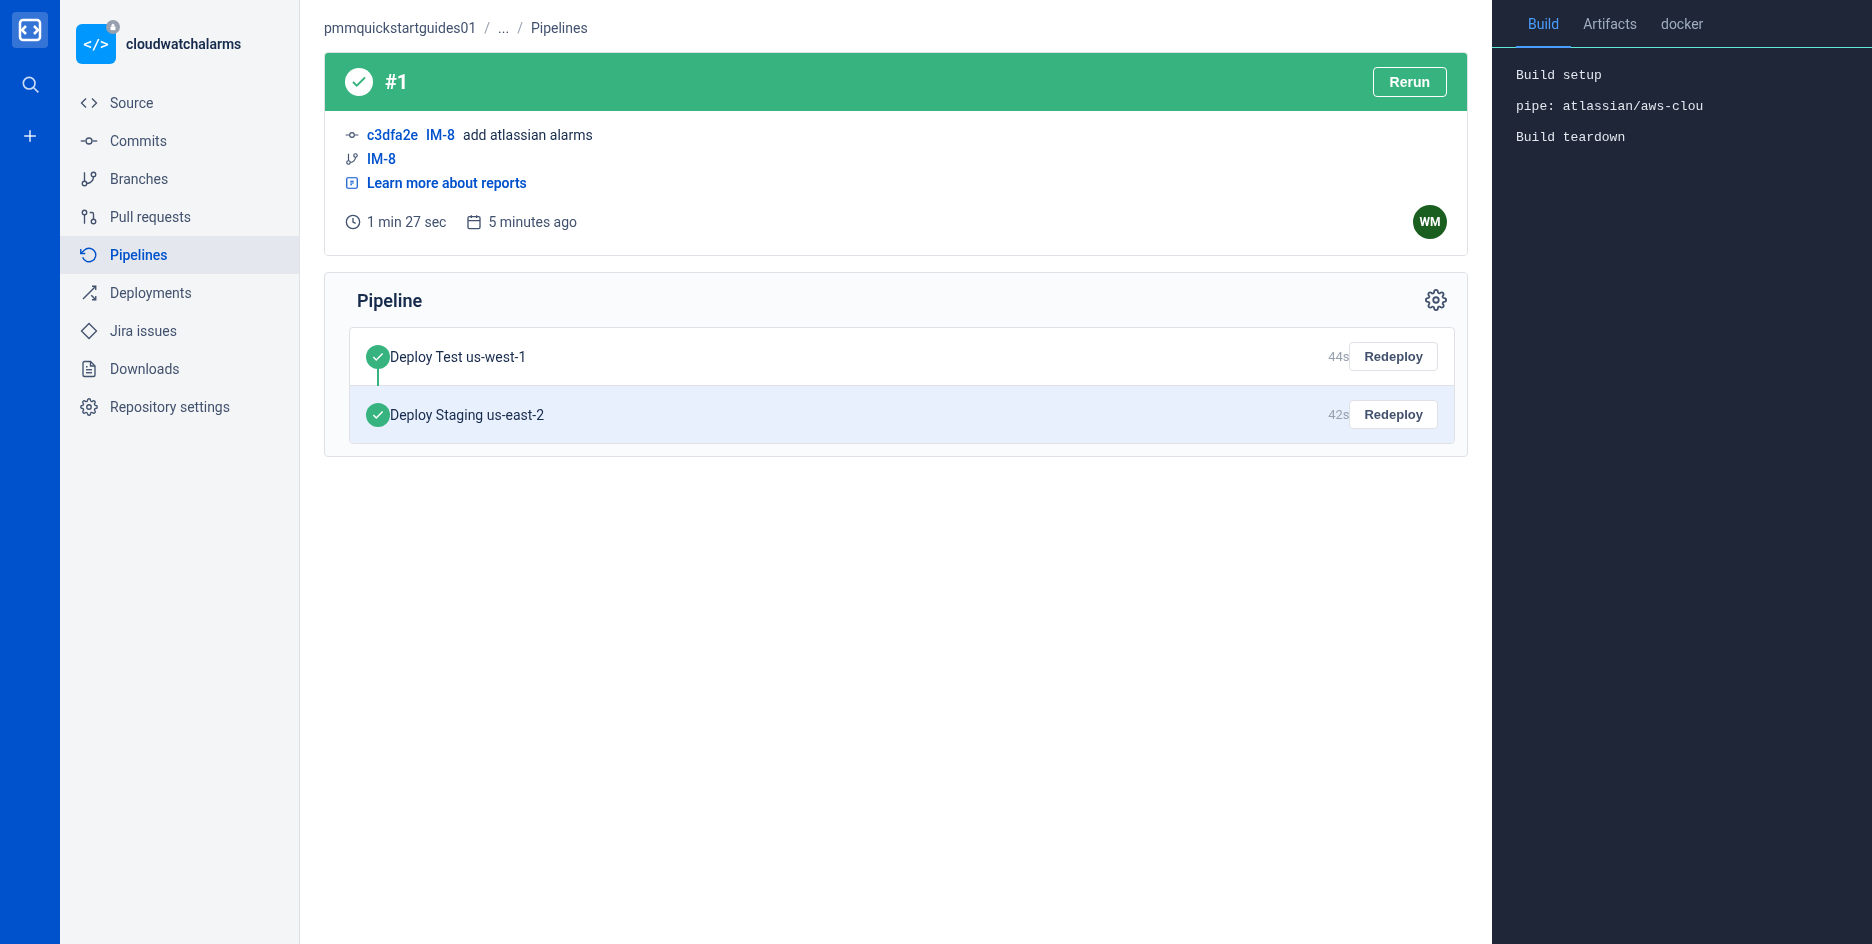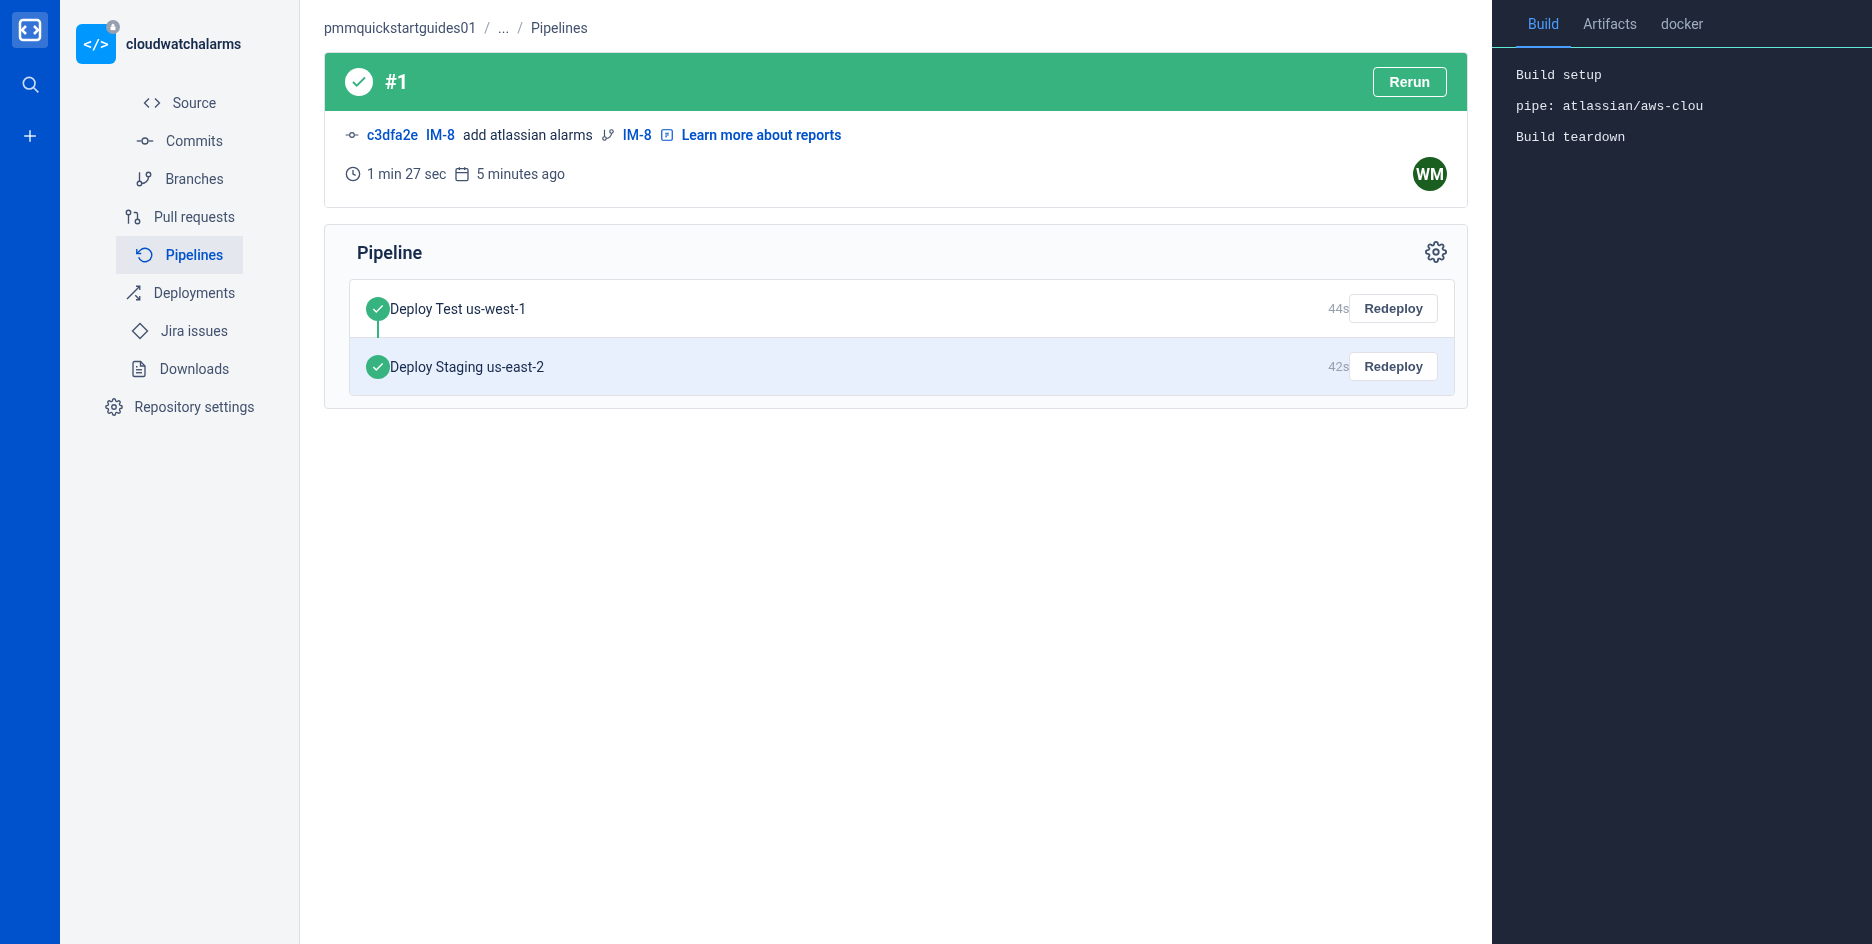--- a/index.html
+++ b/index.html
@@ -66,21 +66,20 @@
       display: flex; align-items: center; justify-content: center;
     }
     .repo-name {
       font-size: 14px;
       font-weight: 600;
       color: #172b4d;
     }
     .sidebar-nav {
       display: flex;
       flex-direction: column;
-      align-items: center;
     }
     .sidebar-item {
       display: flex;
       align-items: center;
       gap: 12px;
       padding: 10px 20px;
       cursor: pointer;
       color: #42526e;
       font-size: 14px;
       text-decoration: none;
@@ -160,21 +159,21 @@
       font-weight: 600;
       cursor: pointer;
     }
     .pipeline-run-body {
       padding: 16px 20px;
       background: white;
     }
     .commit-info {
       display: flex;
       align-items: flex-start;
-      flex-direction: row;
+      flex-direction: column;
       gap: 8px;
       margin-bottom: 14px;
     }
     .commit-line {
       display: flex;
       align-items: center;
       gap: 8px;
       font-size: 14px;
     }
     .commit-line svg {
@@ -192,37 +191,37 @@
       font-size: 14px;
       color: #0052cc;
       font-weight: 600;
       cursor: pointer;
       text-decoration: none;
     }
     .learn-more svg { width: 14px; height: 14px; stroke: #0052cc; fill: none; stroke-width: 2; }
     .pipeline-meta {
       display: flex;
       align-items: center;
-      gap: 8px;
+      gap: 20px;
       margin-top: 12px;
     }
     .meta-item {
       display: flex;
       align-items: center;
       gap: 6px;
       font-size: 14px;
       color: #42526e;
     }
     .meta-item svg { width: 16px; height: 16px; stroke: #42526e; fill: none; stroke-width: 2; }
     .avatar-wm {
       width: 34px; height: 34px;
       border-radius: 50%;
       background: #1a5e20;
       color: white;
-      font-size: 16px;
+      font-size: 12px;
       font-weight: 700;
       display: flex; align-items: center; justify-content: center;
       margin-left: auto;
     }
 
     
     .pipeline-card {
       margin: 0 24px 16px;
       border: 1px solid #dfe1e6;
       border-radius: 4px;

